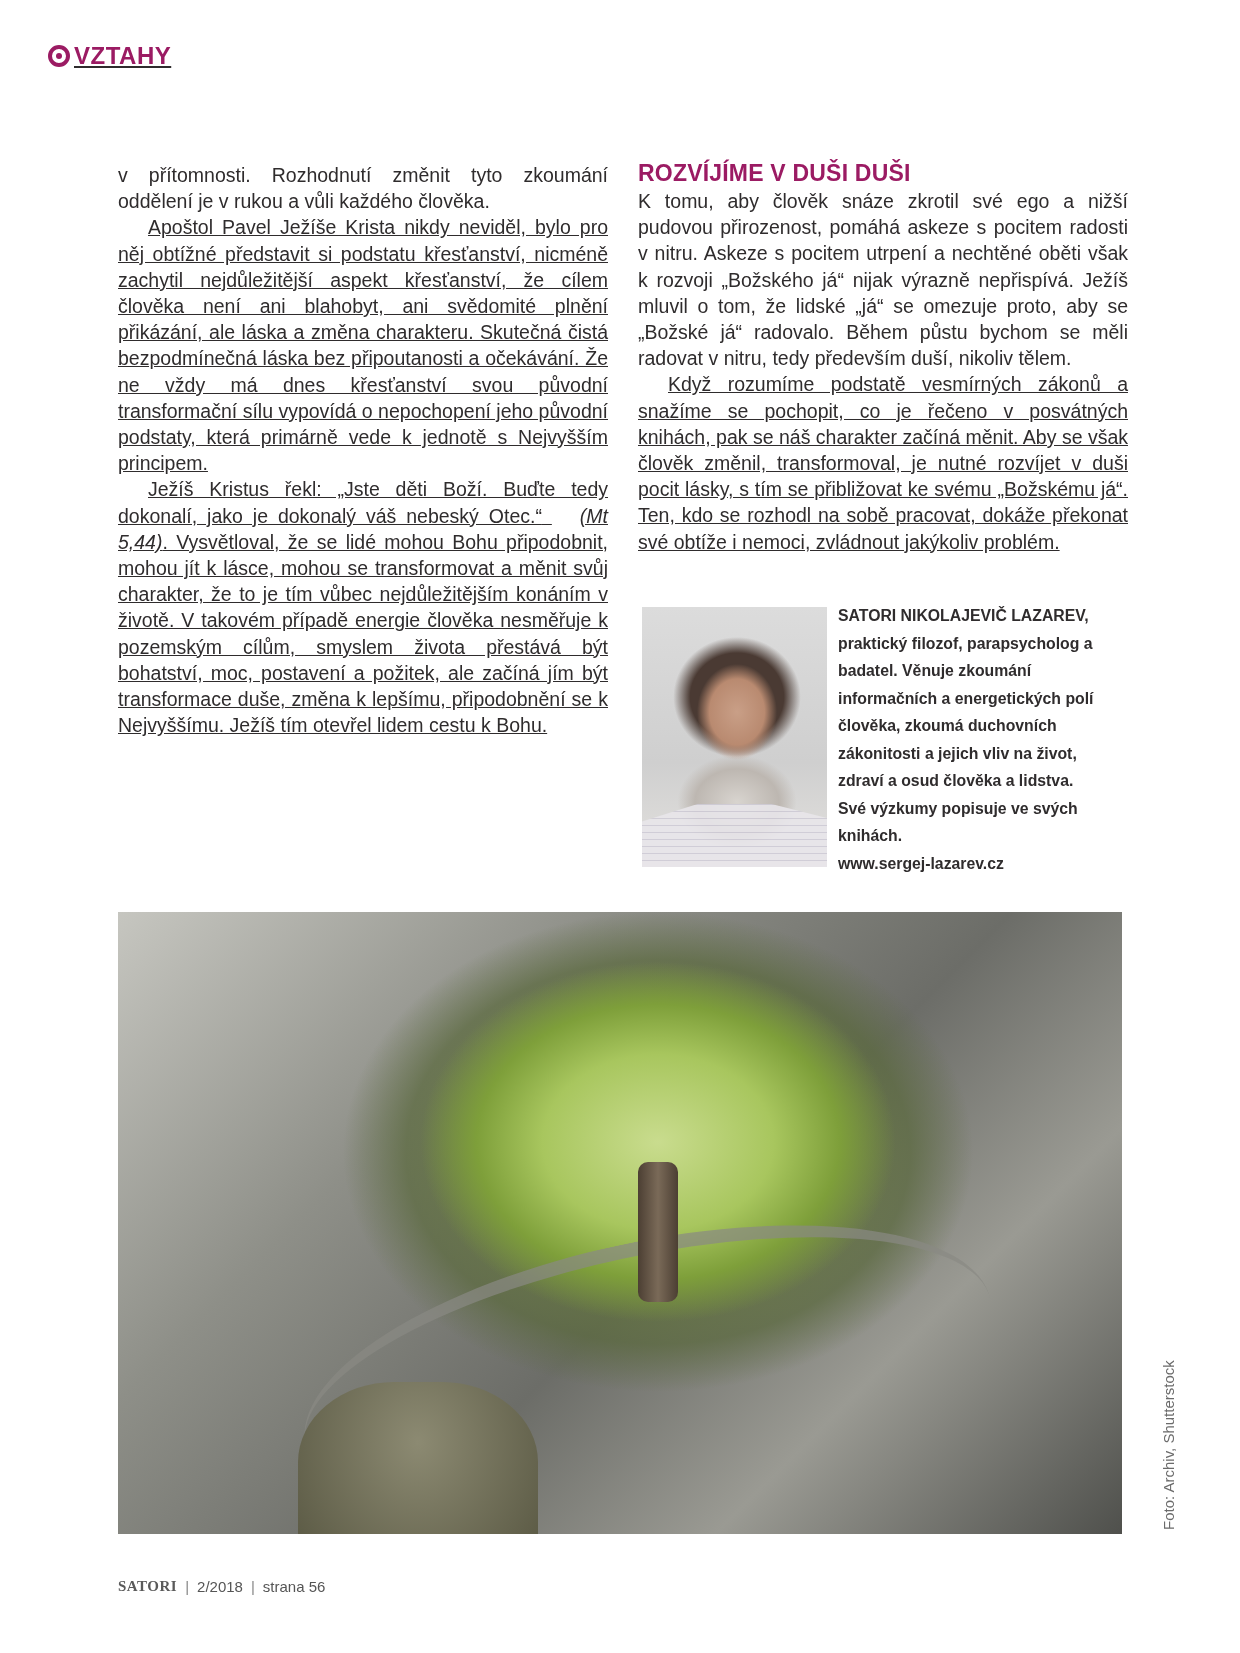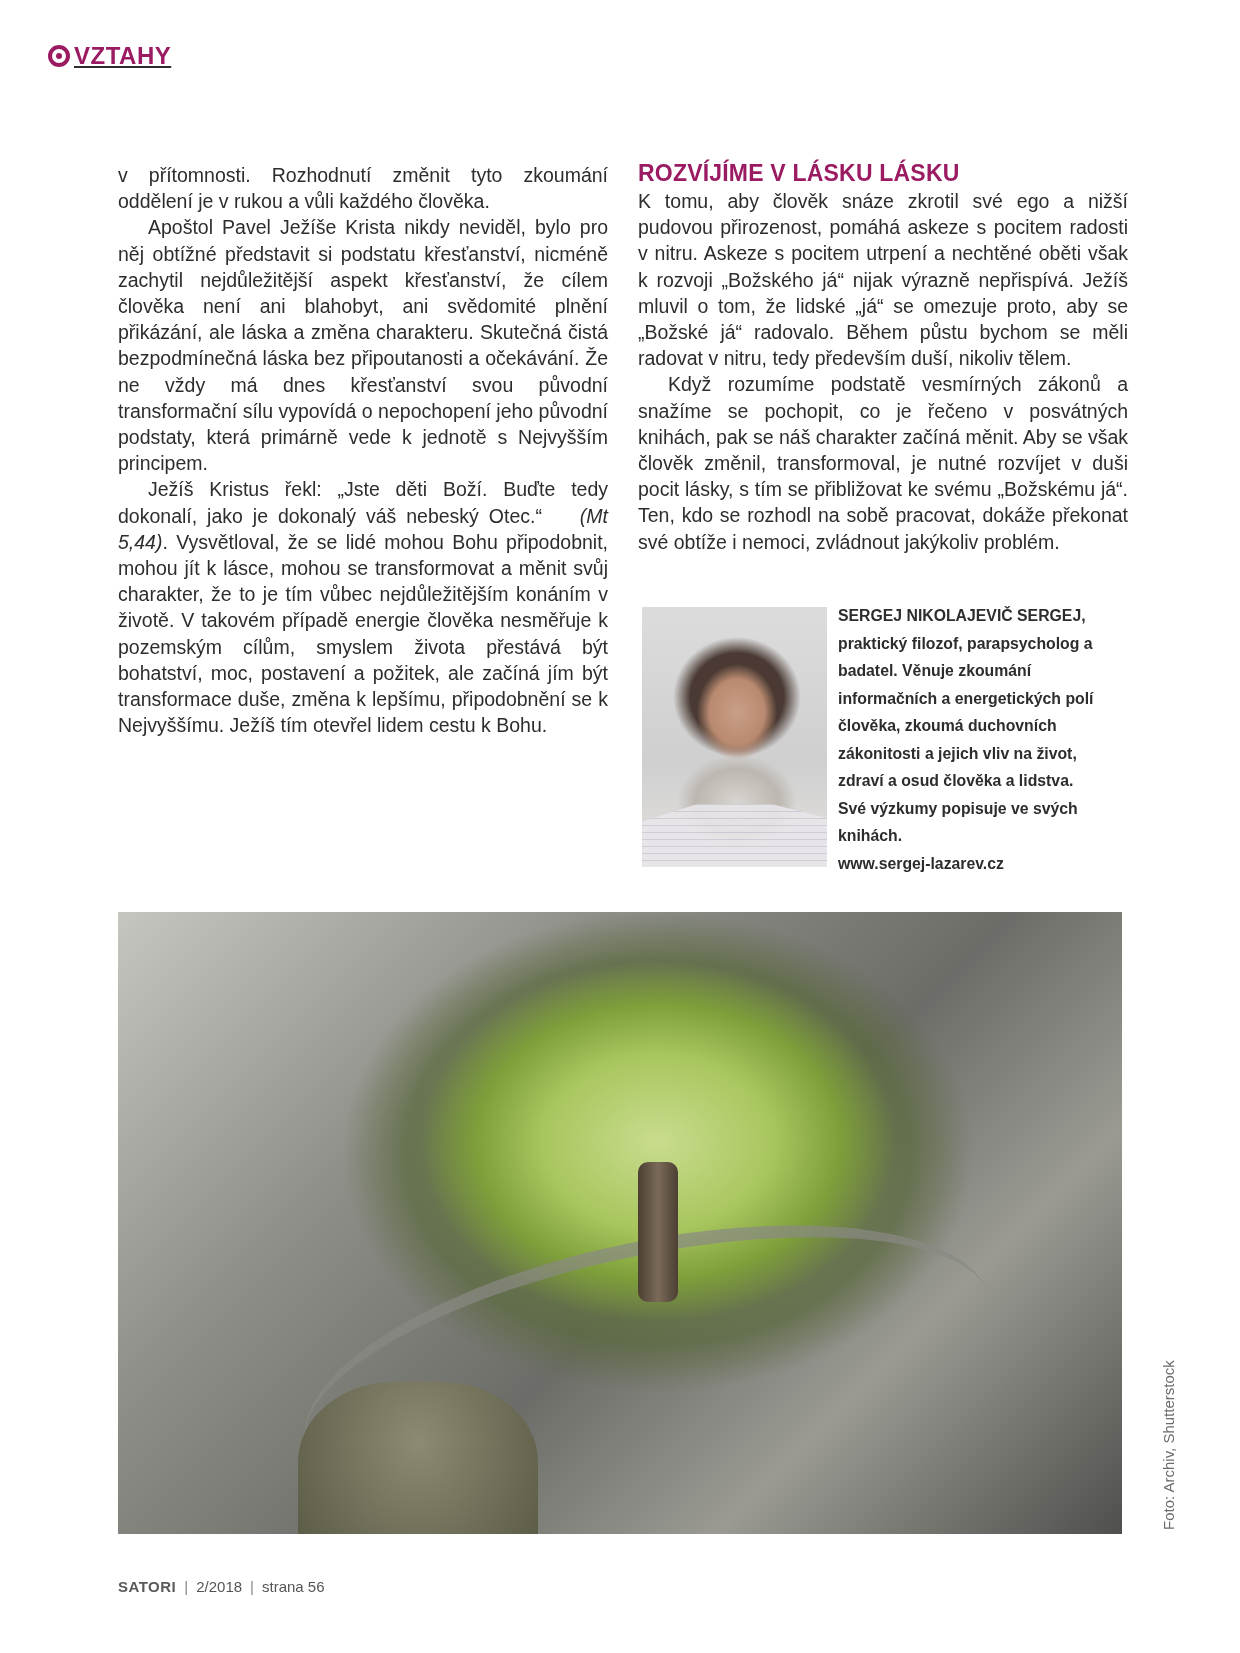--- a/index.html
+++ b/index.html
@@ -8,21 +8,21 @@
 
   .section-tag { position: absolute; left: 48px; top: 42px; display: flex; align-items: center; gap: 4px; text-decoration: underline; }
   .section-tag .icon { width: 22px; height: 22px; border: 4px solid #9b1b63; border-radius: 50%; position: relative; }
   .section-tag .icon::after { content: ""; position: absolute; left: 4px; top: 4px; width: 6px; height: 6px; background: #9b1b63; border-radius: 50%; }
   .section-tag .label { font-weight: bold; font-size: 24px; color: #9b1b63; letter-spacing: 0.5px; }
 
   .col { position: absolute; font-size: 19.5px; line-height: 26.2px; text-align: justify; }
   .col-left { left: 118px; top: 162px; width: 490px; }
   .col-right { left: 638px; top: 162px; width: 490px; }
   .col p { text-indent: 0; hyphens: manual; }
-  .col p.indent { text-indent: 30px; }
+  .col p.indent { text-indent: 30px; text-decoration: underline; }
   .col p .ref { font-style: italic; margin-left: 28px; }
 
   .heading { color: #9b1b63; font-size: 23px; line-height: 30px; letter-spacing: 0.2px; margin-bottom: 0; margin-top: -4px; }
 
   .author-photo { position: absolute; left: 642px; top: 607px; width: 185px; height: 260px;
     background:
       radial-gradient(ellipse 50px 60px at 95px 105px, #c99f87 0%, #b98a70 55%, transparent 80%),
       radial-gradient(ellipse 70px 55px at 95px 195px, #d8d4cf 0%, #bdb7b1 60%, transparent 85%),
       radial-gradient(ellipse 85px 80px at 95px 90px, #4a3a33 0%, #4a3a33 55%, transparent 75%),
       linear-gradient(180deg, #dcdcdc 0%, #cfcfcf 60%, #e4e2df 100%);
@@ -38,49 +38,49 @@
       radial-gradient(ellipse 420px 320px at 540px 240px, rgba(120,140,70,0.9) 0%, rgba(90,105,60,0.7) 60%, transparent 75%),
       linear-gradient(135deg, #c6c6c0 0%, #8e8f88 30%, #6c6d68 55%, #9a9a93 75%, #4f504c 100%);
   }
   .main-photo .trunk { position: absolute; left: 520px; top: 250px; width: 40px; height: 140px; background: linear-gradient(90deg, #4c3f33, #7a6a58, #4c3f33); border-radius: 10px; }
   .main-photo .stair { position: absolute; left: 180px; top: 330px; width: 700px; height: 260px; border-top: 14px solid #8a8a84; border-radius: 50% 50% 0 0; transform: rotate(-12deg); opacity: 0.7; }
   .main-photo .stone { position: absolute; left: 180px; top: 470px; width: 240px; height: 200px; background: radial-gradient(ellipse at 50% 30%, #8c8a72, #55543f); border-radius: 40% 40% 0 0; }
 
   .photo-credit { position: absolute; left: 1160px; top: 1530px; transform-origin: left top; transform: rotate(-90deg); font-size: 15px; color: #6b6b6b; white-space: nowrap; }
 
   .footer { position: absolute; left: 118px; top: 1578px; font-size: 15px; color: #555; display: flex; gap: 8px; align-items: center; }
-  .footer .brand { font-weight: bold; letter-spacing: 0.5px; color: #5a5a5a; }
+  .footer .brand { font-weight: bold; letter-spacing: 0.5px; color: #5a5a5a; font-family: Liberation Serif, serif; }
   .footer .sep { color: #888; }
 </style>
 </head>
 <body>
 
 <div class="section-tag">
   <span class="icon"></span>
   <span class="label">VZTAHY</span>
 </div>
 
 <div class="col col-left">
   <p>v přítomnosti. Rozhodnutí změnit tyto zkoumání oddělení je v rukou a vůli každého člověka.</p>
   <p class="indent">Apoštol Pavel Ježíše Krista nikdy neviděl, bylo pro něj obtížné představit si podstatu křesťanství, nicméně zachytil nejdůležitější aspekt křesťanství, že cílem člověka není ani blahobyt, ani svědomité plnění přikázání, ale láska a změna charakteru. Skutečná čistá bezpodmínečná láska bez připoutanosti a očekávání. Že ne vždy má dnes křesťanství svou původní transformační sílu vypovídá o nepochopení jeho původní podstaty, která primárně vede k jednotě s Nejvyšším principem.</p>
   <p class="indent"><span>Ježíš Kristus řekl: „Jste děti Boží. Buďte tedy dokonalí, jako je dokonalý váš nebeský Otec.“</span> <span class="ref">(Mt 5,44)</span><span>. Vysvětloval, že se lidé mohou Bohu připodobnit, mohou jít k lásce, mohou se transformovat a měnit svůj charakter, že to je tím vůbec nejdůležitějším konáním v životě. V takovém případě energie člověka nesměřuje k pozemským cílům, smyslem života přestává být bohatství, moc, postavení a požitek, ale začíná jím být transformace duše, změna k lepšímu, připodobnění se k Nejvyššímu. Ježíš tím otevřel lidem cestu k Bohu.</span></p>
 </div>
 
 <div class="col col-right">
-  <h2 class="heading">ROZVÍJÍME V LÁSKU LÁSKU</h2>
+  <h2 class="heading">ROZVÍJÍME V DUŠI DUŠI</h2>
   <p>K tomu, aby člověk snáze zkrotil své ego a nižší pudovou přirozenost, pomáhá askeze s pocitem radosti v nitru. Askeze s pocitem utrpení a nechtěné oběti však k rozvoji „Božského já“ nijak výrazně nepřispívá. Ježíš mluvil o tom, že lidské „já“ se omezuje proto, aby se „Božské já“ radovalo. Během půstu bychom se měli radovat v nitru, tedy především duší, nikoliv tělem.</p>
   <p class="indent">Když rozumíme podstatě vesmírných zákonů a snažíme se pochopit, co je řečeno v posvátných knihách, pak se náš charakter začíná měnit. Aby se však člověk změnil, transformoval, je nutné rozvíjet v duši pocit lásky, s tím se přibližovat ke svému „Božskému já“. Ten, kdo se rozhodl na sobě pracovat, dokáže překonat své obtíže i nemoci, zvládnout jakýkoliv problém.</p>
 </div>
 
 <div class="author-photo" title="Portrait of Sergej Nikolajevič Lazarev">
   <div class="shirt"></div>
 </div>
 
 <div class="bio">
-  <div>SERGEJ NIKOLAJEVIČ SERGEJ,</div>
+  <div>SATORI NIKOLAJEVIČ LAZAREV,</div>
   <div>praktický filozof, parapsycholog a badatel. Věnuje zkoumání informačních a energetických polí člověka, zkoumá duchovních zákonitosti a jejich vliv na život, zdraví a osud člověka a lidstva. Své výzkumy popisuje ve svých knihách.</div>
   <div>www.sergej-lazarev.cz</div>
 </div>
 
 <div class="main-photo" title="Spiral stone stairwell looking up at a tree canopy">
   <div class="stair"></div>
   <div class="trunk"></div>
   <div class="stone"></div>
 </div>
 

